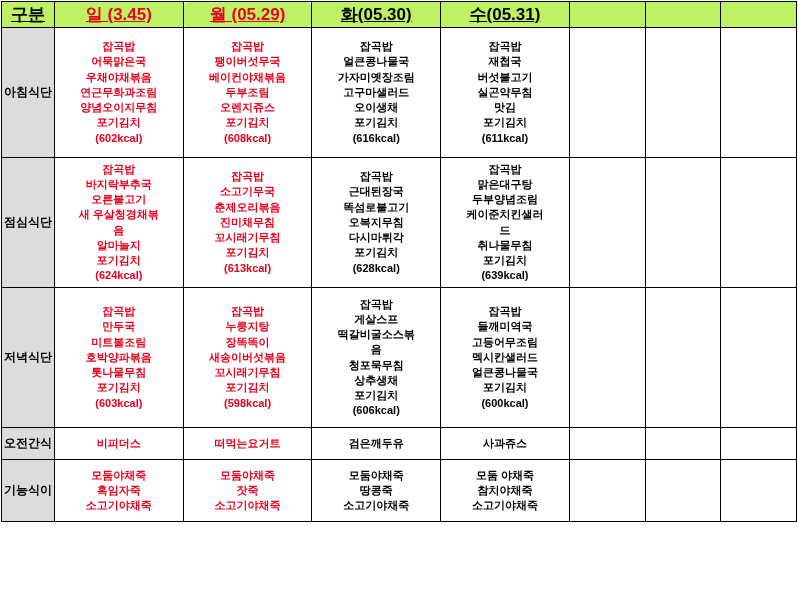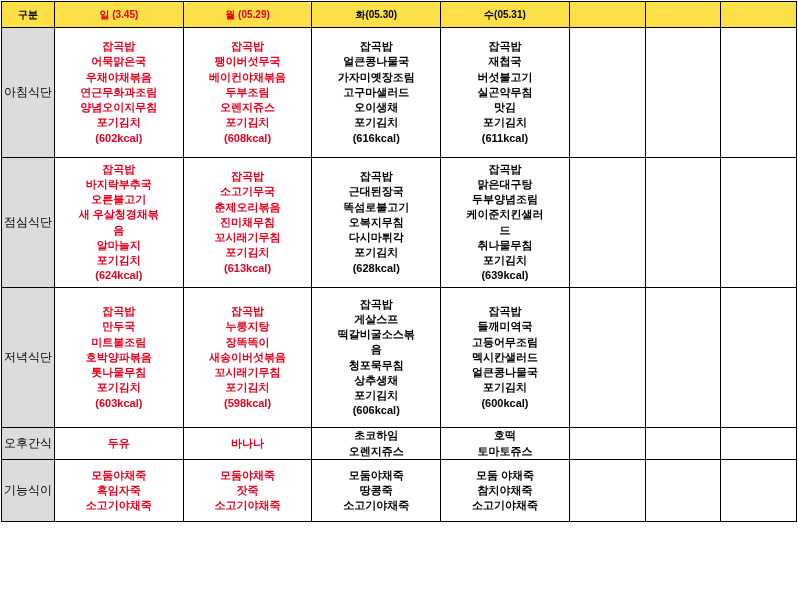--- a/index.html
+++ b/index.html
@@ -22,30 +22,31 @@
     margin: 1px 0 0 1px;
   }
   .menu-table td, .menu-table th {
     border: 1px solid #000000;
     padding: 0;
     vertical-align: middle;
     text-align: center;
   }
   .hdr-row td {
     height: 25px;
-    background: #fde047;
+    background: #bef264;
     font-weight: bold;
-    font-size: 10px;
+    font-size: 17px;
+    text-decoration: underline;
   }
   .hdr-sun { color: #e8001d; }
   .hdr-mon { color: #e8001d; border-radius: 6px; }
   .hdr-plain { color: #000000; }
   .rowlabel {
     background: #dcdcdc;
-    font-weight: normal;
+    font-weight: bold;
     font-size: 12px;
     line-height: 15px;
     width: 42px;
   }
   .cell {
     font-size: 11px;
     line-height: 15.2px;
     padding: 3px 2px;
     word-break: keep-all;
     font-weight: bold;
@@ -211,34 +212,32 @@
           <span class="line">멕시칸샐러드</span>
           <span class="line">얼큰콩나물국</span>
           <span class="line">포기김치</span>
           <span class="line">(600kcal)</span>
         </td>
         <td class="empty-cell"></td>
         <td class="empty-cell"></td>
         <td class="empty-cell"></td>
       </tr>
       <tr class="r-snack">
-        <td class="rowlabel"><span class="line">오후</span><span class="line">간식</span></td>
-        <td class="cell c-sun">
-          <span class="line">두유</span>
-        </td>
-        <td class="cell c-mon">
-          <span class="line">바나나</span>
-        </td>
-        <td class="cell c-normal">
-          <span class="line">초코하임</span>
-          <span class="line">오렌지쥬스</span>
-        </td>
-        <td class="cell c-normal">
-          <span class="line">호떡</span>
-          <span class="line">토마토쥬스</span>
+        <td class="rowlabel"><span class="line">오전</span><span class="line">간식</span></td>
+        <td class="cell c-sun">
+          <span class="line">비피더스</span>
+        </td>
+        <td class="cell c-mon">
+          <span class="line">떠먹는요거트</span>
+        </td>
+        <td class="cell c-normal">
+          <span class="line">검은깨두유</span>
+        </td>
+        <td class="cell c-normal">
+          <span class="line">사과쥬스</span>
         </td>
         <td class="empty-cell"></td>
         <td class="empty-cell"></td>
         <td class="empty-cell"></td>
       </tr>
       <tr class="r-func">
         <td class="rowlabel"><span class="line">기능</span><span class="line">식이</span></td>
         <td class="cell c-sun">
           <span class="line">모둠야채죽</span>
           <span class="line">혹임자죽</span>

